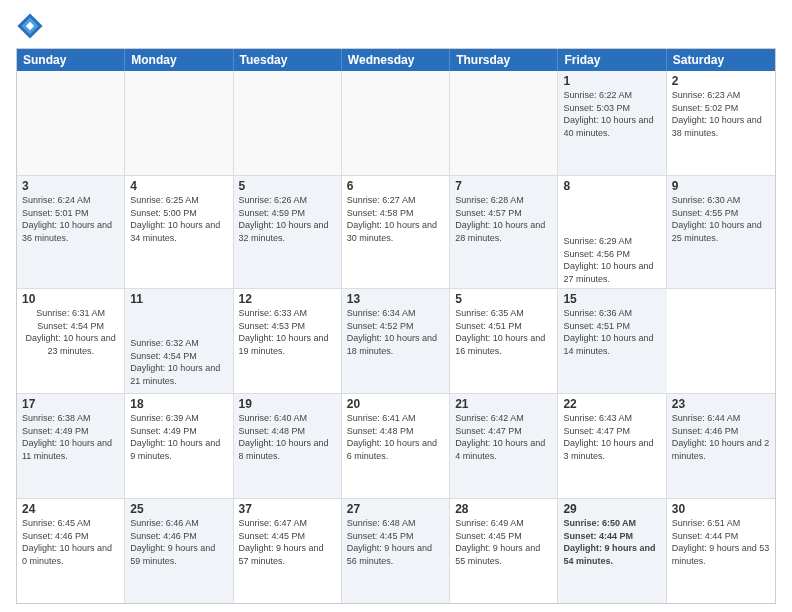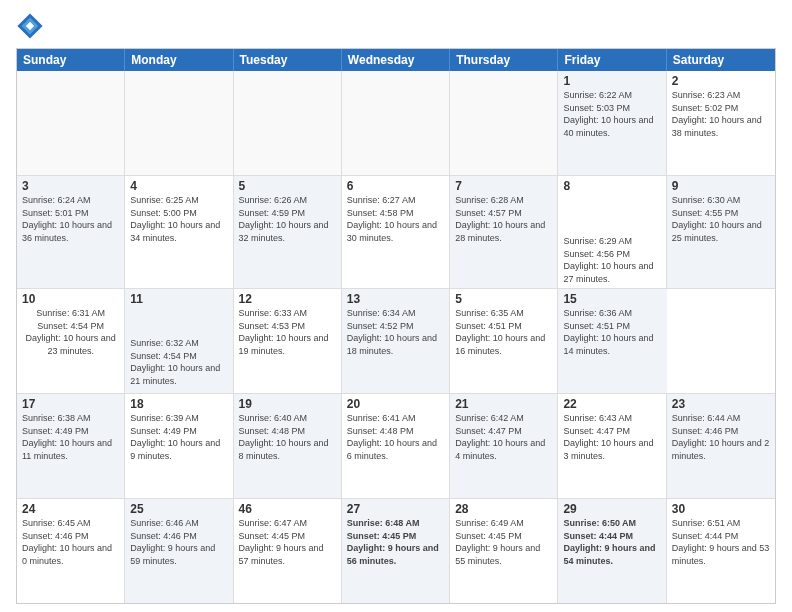--- a/index.html
+++ b/index.html
@@ -299,28 +299,28 @@
 Sunset: 4:46 PM
 Daylight: 10 hours and 0 minutes.</div>
           </div>
           <div class="cal-cell shaded">
             <span class="day-num">25</span>
             <div class="day-info" style="white-space: pre-line;">Sunrise: 6:46 AM
 Sunset: 4:46 PM
 Daylight: 9 hours and 59 minutes.</div>
           </div>
           <div class="cal-cell">
-            <span class="day-num">46</span>
+            <span class="day-num">37</span>
             <div class="day-info" style="white-space: pre-line;">Sunrise: 6:47 AM
 Sunset: 4:45 PM
 Daylight: 9 hours and 57 minutes.</div>
           </div>
           <div class="cal-cell shaded">
             <span class="day-num">27</span>
-            <div class="day-info" style="white-space: pre-line; font-weight: bold;">Sunrise: 6:48 AM
+            <div class="day-info" style="white-space: pre-line;">Sunrise: 6:48 AM
 Sunset: 4:45 PM
 Daylight: 9 hours and 56 minutes.</div>
           </div>
           <div class="cal-cell">
             <span class="day-num">28</span>
             <div class="day-info" style="white-space: pre-line;">Sunrise: 6:49 AM
 Sunset: 4:45 PM
 Daylight: 9 hours and 55 minutes.</div>
           </div>
           <div class="cal-cell shaded">

